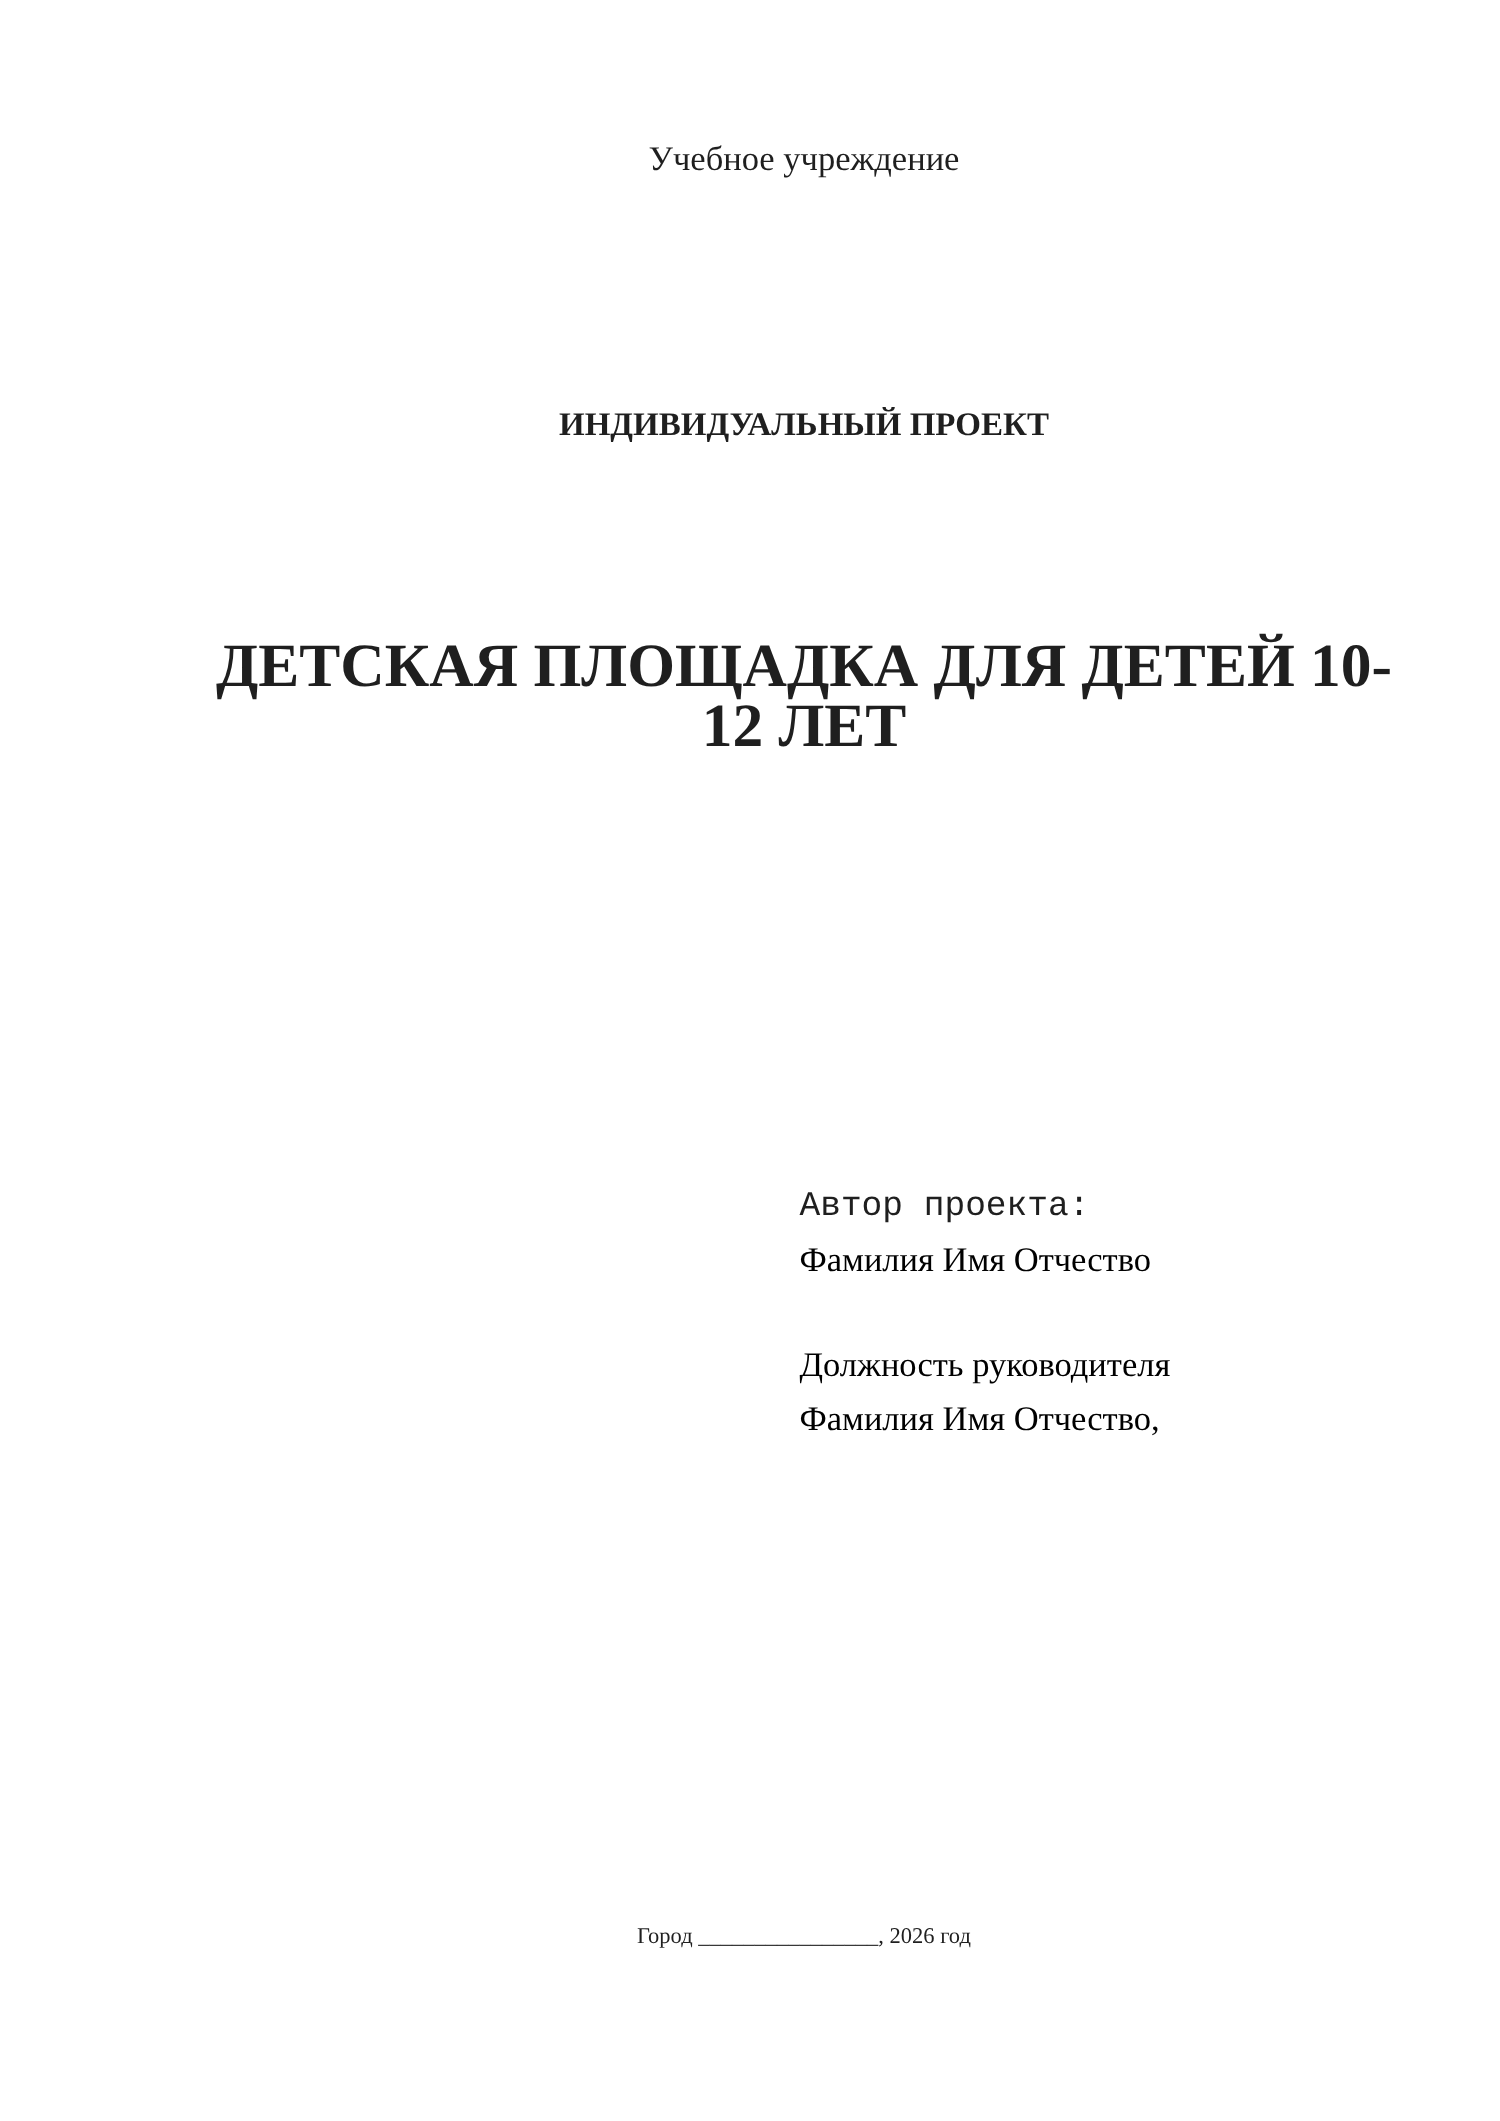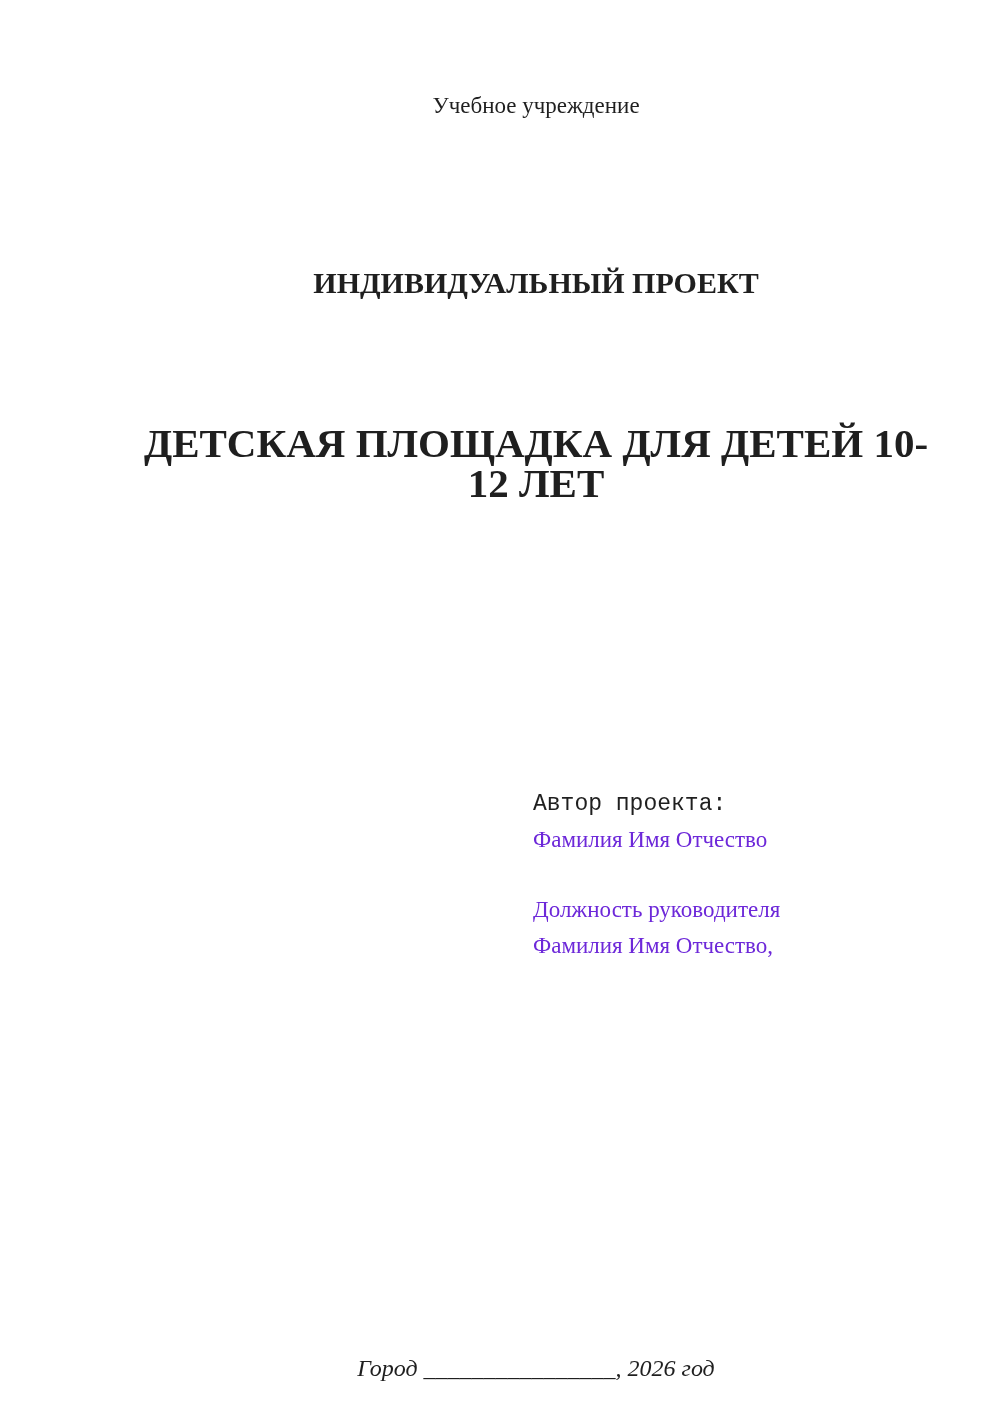--- a/index.html
+++ b/index.html
@@ -24,47 +24,46 @@
     text-align: center;
   }
   .institution {
     top: 92px;
     font-size: 23px;
     line-height: 28px;
     font-weight: normal;
   }
   .doc-type {
     top: 269px;
-    font-size: 30px;
+    font-size: 22px;
     line-height: 28px;
     font-weight: bold;
   }
   .main-title {
     top: 423px;
     font-size: 41px;
     line-height: 40px;
     font-weight: bold;
   }
   .credits-block {
     position: absolute;
     left: 533px;
     top: 786px;
     font-size: 23px;
     line-height: 36px;
     text-align: left;
   }
   .credits-line { white-space: nowrap; }
   .label-line { color: #1f1f1f; font-family: Liberation Mono, monospace; }
-  .placeholder-line { color: #6d28d9; }
+  .placeholder-line { color: #000000; }
   .credits-spacer { height: 34px; }
   .footer-line {
-    top: 1354px;
-    font-size: 24px;
+    top: 1277px;
+    font-size: 15px;
     line-height: 28px;
-    font-style: italic;
   }
 </style>
 </head>
 <body>
 
 <div class="page">
 
   <div class="centered-line institution">Учебное учреждение</div>
 
   <div class="centered-line doc-type">ИНДИВИДУАЛЬНЫЙ ПРОЕКТ</div>

